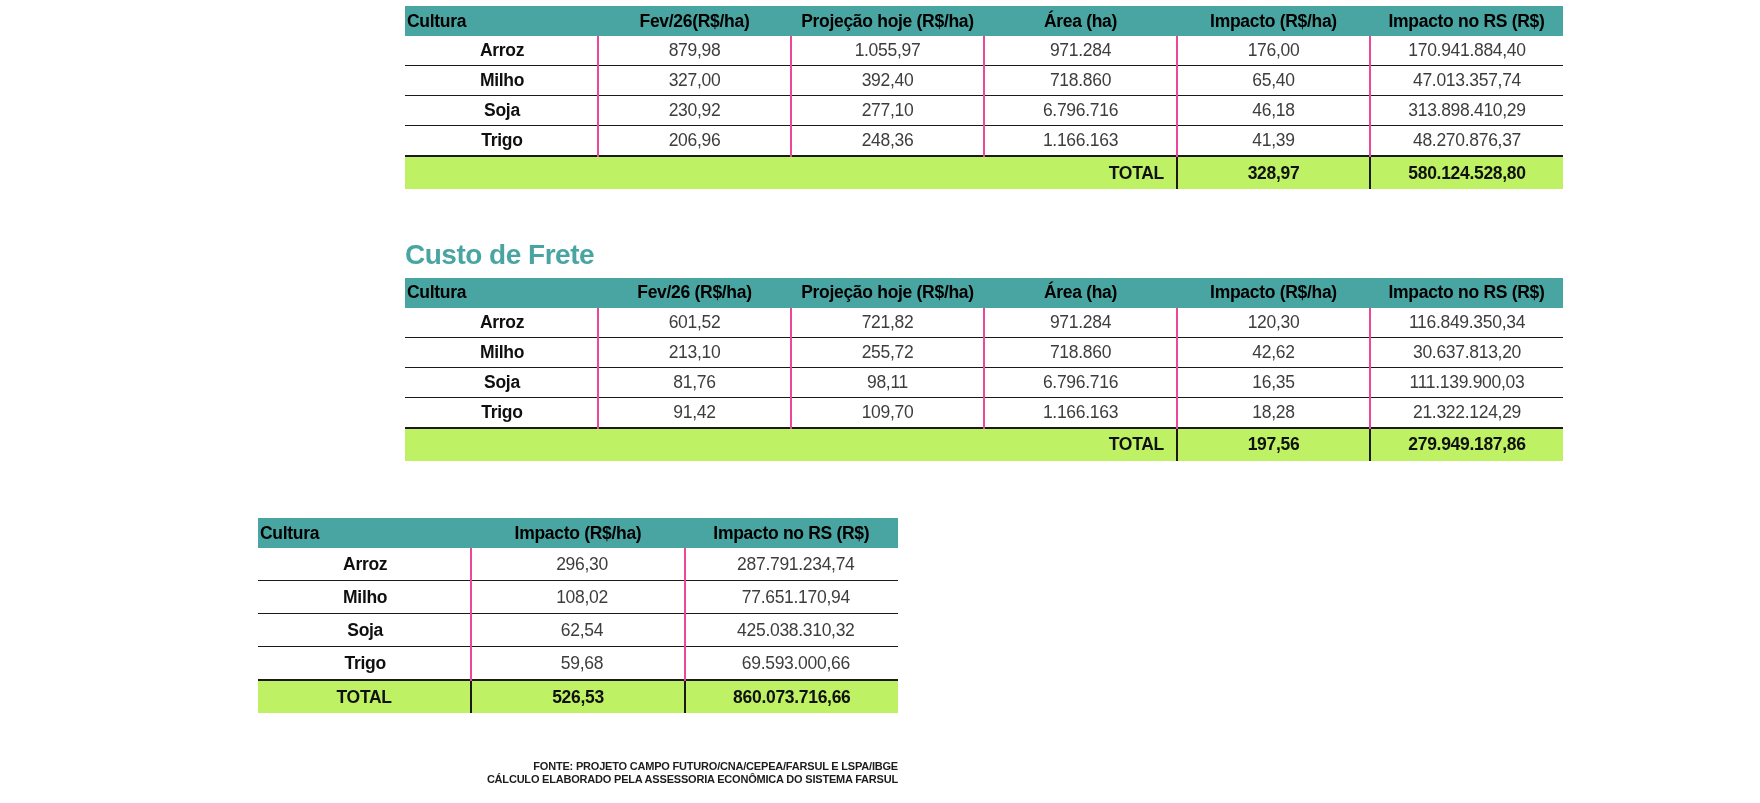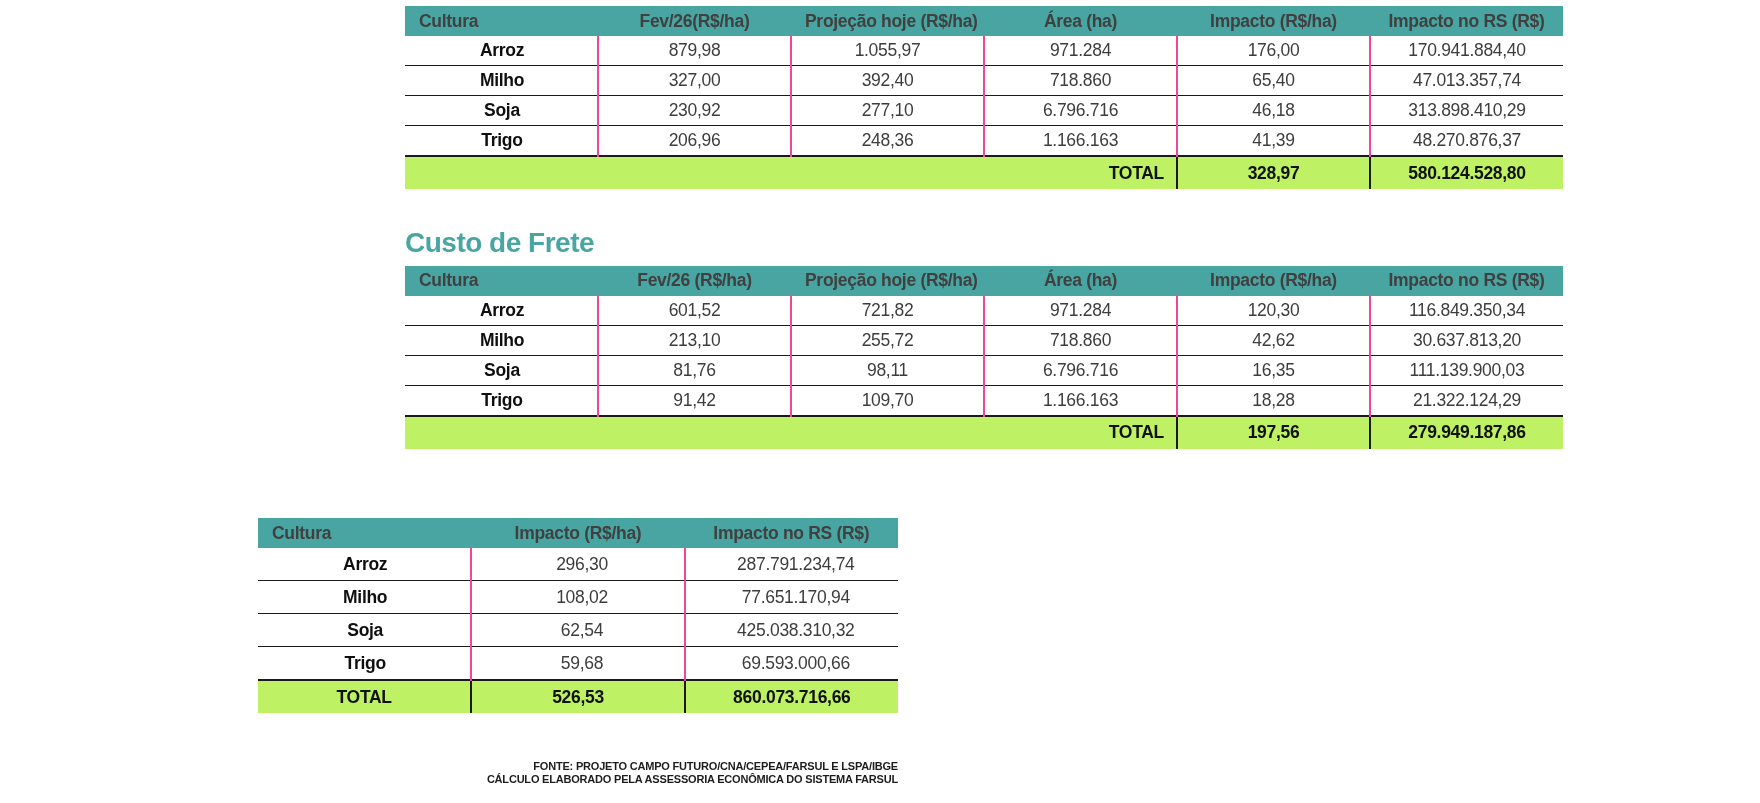--- a/index.html
+++ b/index.html
@@ -5,43 +5,43 @@
   html,body{margin:0;padding:0;background:#ffffff;}
   body{
     position:relative;
     width:1760px;height:803px;
     font-family:"Liberation Sans","DejaVu Sans",sans-serif;
     overflow:hidden;
     -webkit-font-smoothing:antialiased;
   }
   .block{position:absolute;}
   .block-1{left:405px;top:6px;width:1158px;}
-  .block-2{left:405px;top:228px;width:1158px;}
+  .block-2{left:405px;top:240px;width:1158px;}
   .block-3{left:258px;top:518px;width:640px;}
   .tbl-title{
     margin:0 0 7px 0;
     font-size:28px;
     font-weight:700;
     letter-spacing:-0.5px;
     color:#49a5a2;
     line-height:1.1;
   }
   table.data-tbl{
     border-collapse:collapse;
     table-layout:fixed;
     width:100%;
     font-size:17.5px;
     letter-spacing:-0.3px;
   }
   table.data-tbl thead th{
     background:#49a5a2;
-    color:#404040;
+    color:#000000;
     font-weight:700;
     height:30px;
-    padding:0 14px;
+    padding:0 2px;
     text-align:center;
     border:none;
     white-space:nowrap;
     overflow:hidden;
   }
   table.data-tbl thead th:first-child{text-align:left;}
   table.data-tbl tbody td{
     height:29px;
     padding:0 8px;
     text-align:center;

